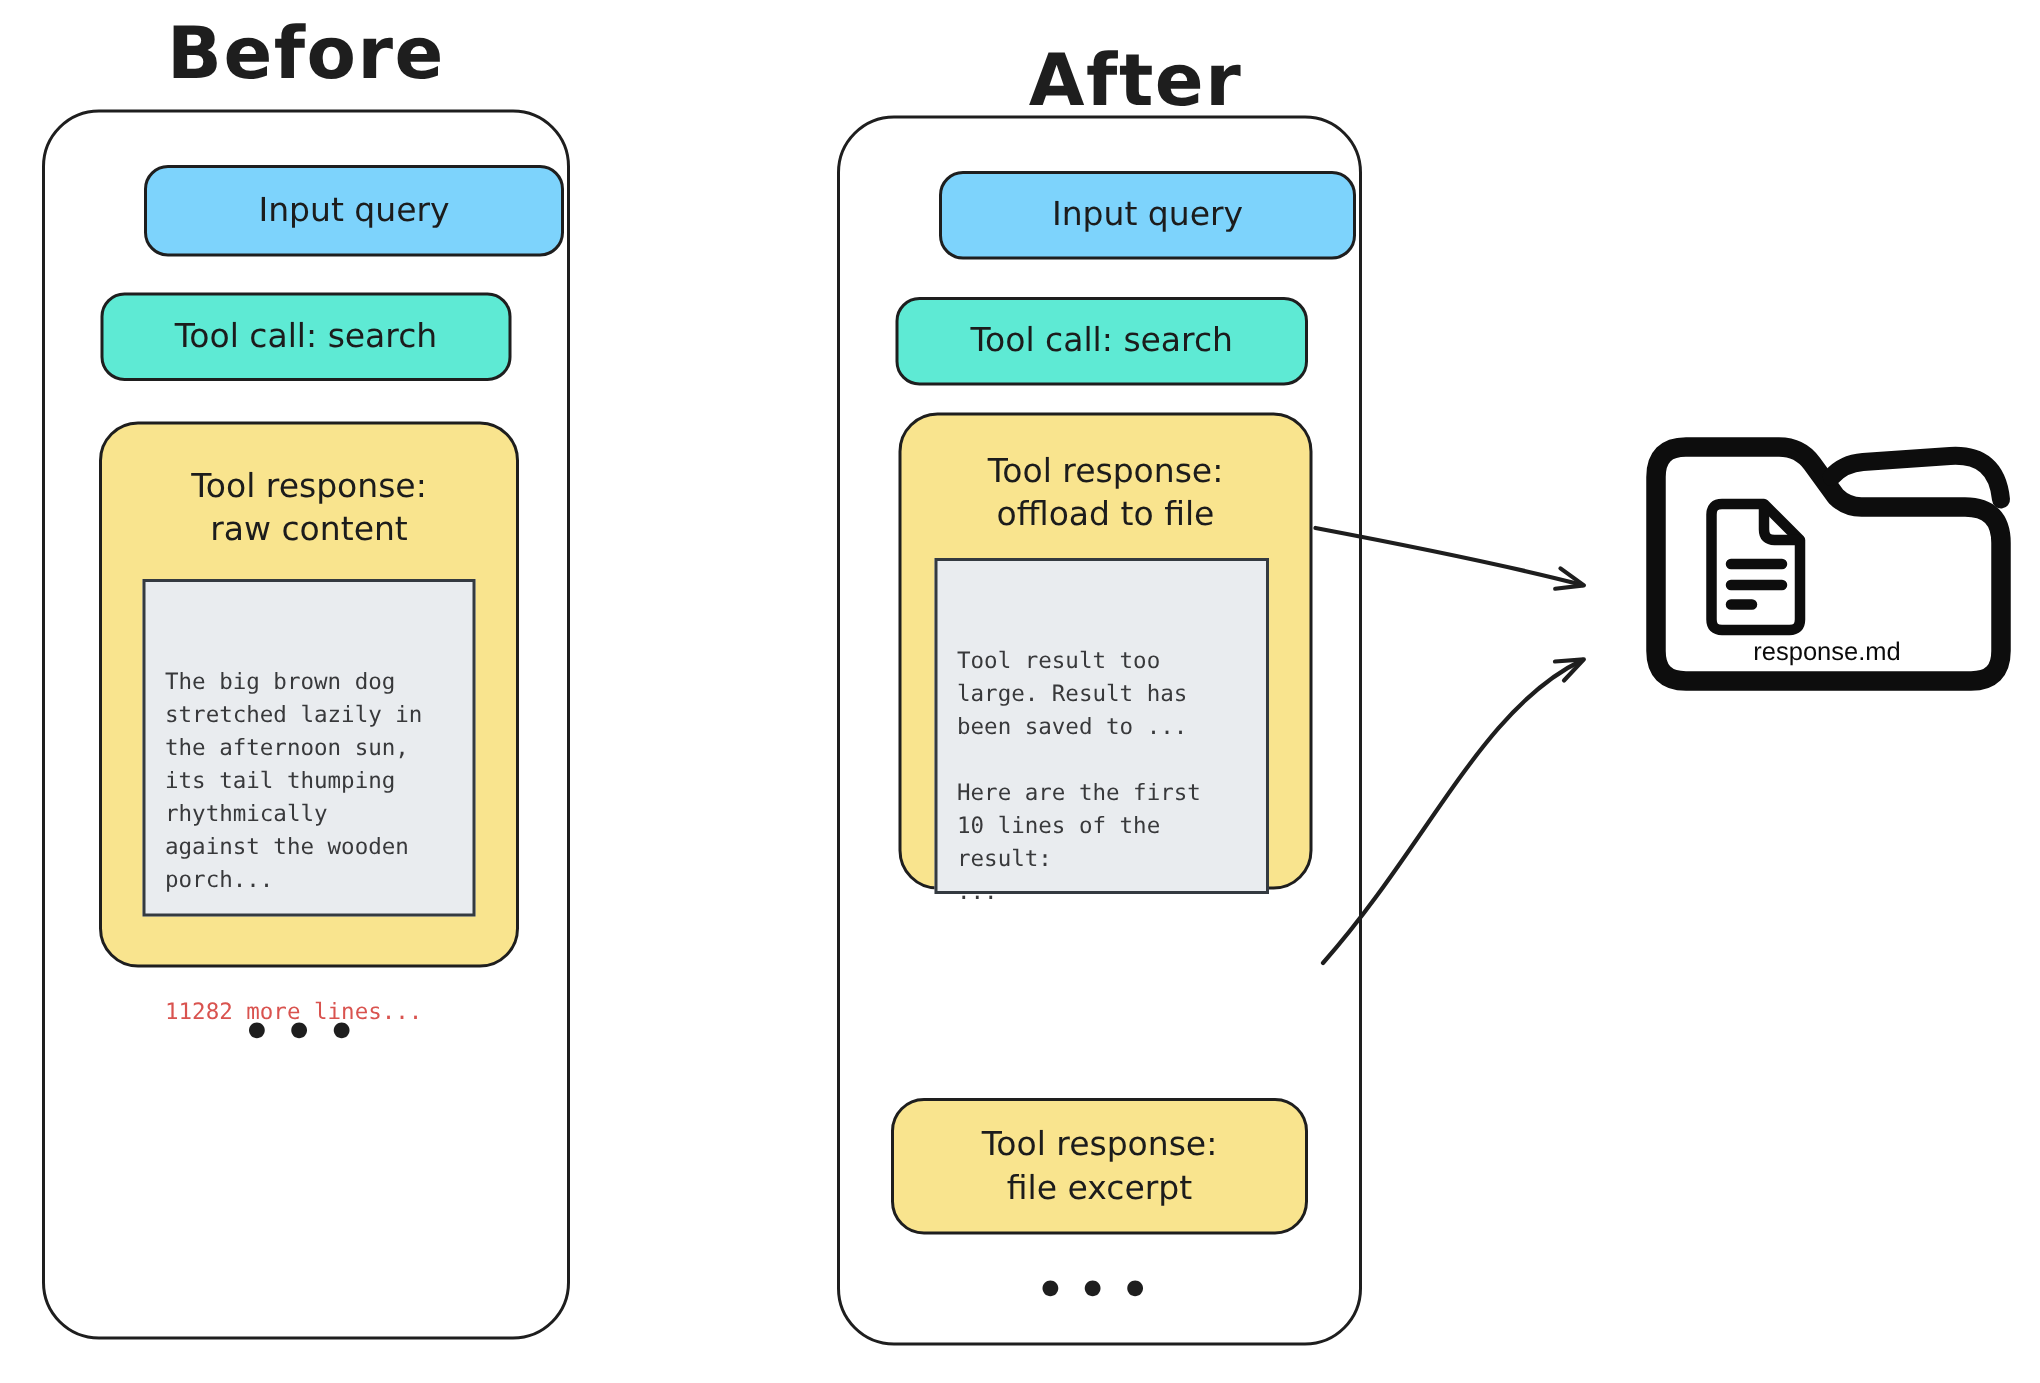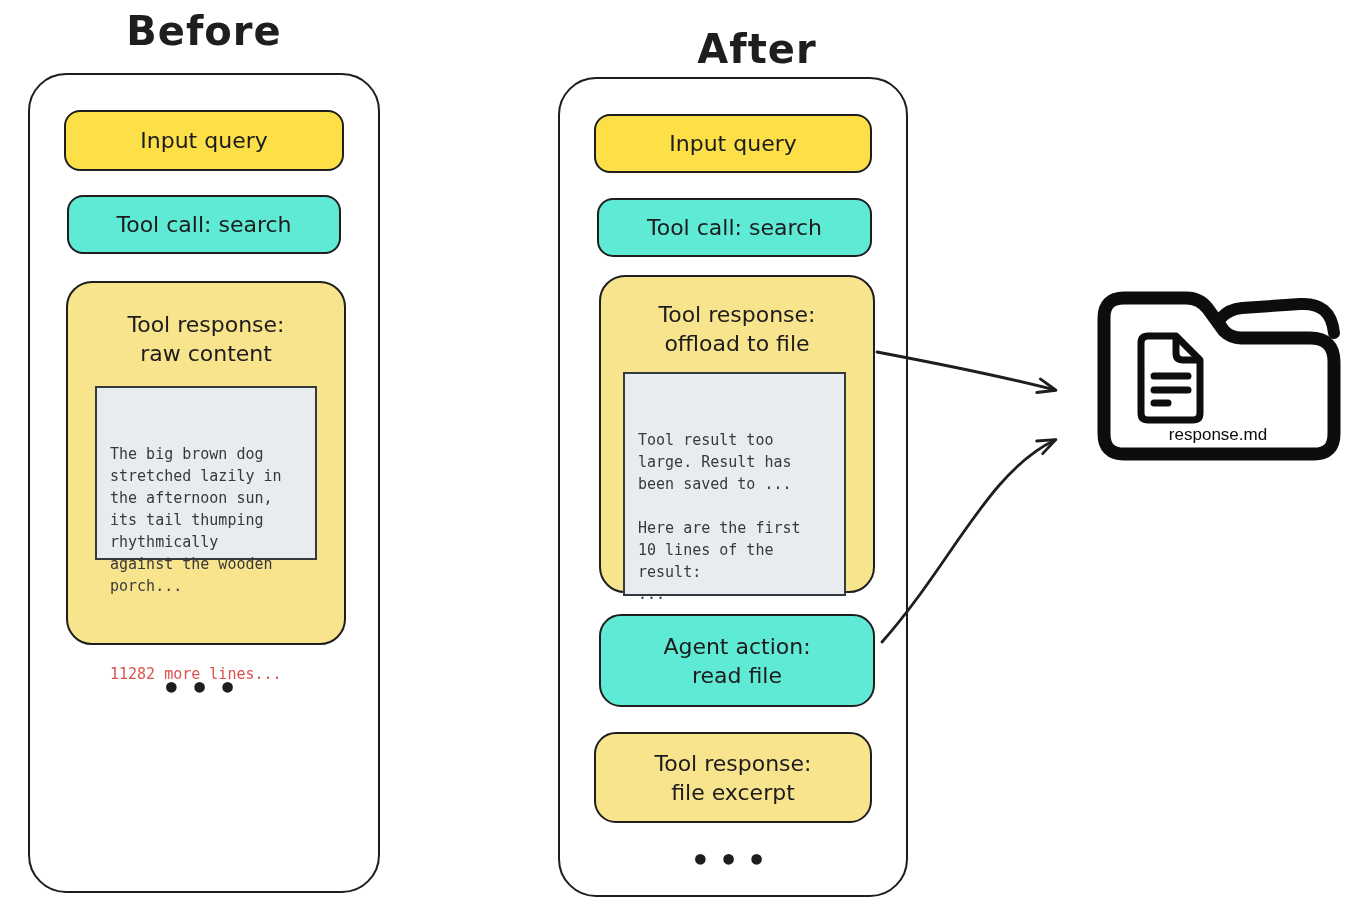--- a/index.html
+++ b/index.html
@@ -7,31 +7,31 @@
   #canvas {
     position:relative; width:1360px; height:922px; background:#ffffff;
     font-family:"DejaVu Sans", sans-serif; color:#1e1e1e; overflow:hidden;
   }
   .panel {
     position:absolute; background:#fff; border:2.5px solid #1e1e1e; border-radius:38px;
   }
   #before-panel { left:28px; top:73px; width:352px; height:820px; }
   #after-panel  { left:558px; top:77px; width:350px; height:820px; }
   .diagram-title {
-    position:absolute; text-align:center; font-size:40px; font-weight:bold;
+    position:absolute; text-align:center; font-size:48px; font-weight:bold;
     letter-spacing:1px;
   }
   #before-title { left:28px; top:8px; width:352px; }
   #after-title  { left:582px; top:10px; width:350px;margin-top:16px; }
   .step {
     position:absolute; display:flex; align-items:center; justify-content:center;
     border:2.5px solid #1e1e1e; border-radius:16px; font-size:22px;
     text-align:center; line-height:29px; white-space:pre-line; color:#1c1c1c;
   }
-  .blue   { background:#fde047; }
+  .blue   { background:#7dd3fc;margin-left:32px; }
   .green  { background:#5eead4; }
   .yellow { background:#f9e48e; }
   .big-yellow {
     position:absolute; background:#f9e48e; border:2.5px solid #1e1e1e; border-radius:26px;
   }
   .big-yellow .step-title {
     position:absolute; left:0; right:0; text-align:center; font-size:22px;
     line-height:29px; white-space:pre-line; color:#1c1c1c;
   }
   .code-box {
@@ -62,21 +62,21 @@
   <div class="diagram-title" id="before-title">Before</div>
   <div class="diagram-title" id="after-title">After</div>
 
   <div class="panel" id="before-panel">
     <div class="step blue" style="left:34px; top:35px; width:280px; height:61px;">Input query</div>
     <div class="step green" style="left:37px; top:120px; width:274px; height:59px;">Tool call: search</div>
 
     <div class="big-yellow" style="left:36px; top:206px; width:280px; height:364px;">
       <div class="step-title" style="top:27px;">Tool response:
 raw content</div>
-      <div class="code-box" style="left:27px; top:103px; width:222px; height:174px;">
+      <div class="code-box" style="left:27px; top:103px; width:222px; height:225px;">
         <div>The big brown dog
 stretched lazily in
 the afternoon sun,
 its tail thumping
 rhythmically
 against the wooden
 porch...</div>
         <div class="truncation">11282 more lines...</div>
       </div>
     </div>
@@ -96,22 +96,20 @@
 large. Result has
 been saved to ...
 
 Here are the first
 10 lines of the
 result:
 ...</div>
       </div>
     </div>
 
-    <div class="step green" style="left:39px; top:535px; width:276px; height:93px; border-radius:22px;">Agent action:
-read file</div>
     <div class="step yellow" style="left:34px; top:653px; width:278px; height:91px; border-radius:22px;">Tool response:
 file excerpt</div>
 
     <div class="dots" style="top:764px;">•••</div>
   </div>
 
   <svg class="overlay" style="left:1088px; top:280px;" width="260" height="195" viewBox="0 0 260 195">
 
     <path d="M 36 18 L 98 18 Q 112 18 120 29 L 136 51 Q 143 58 153 58 L 222 58 Q 246 58 246 82 L 246 154 Q 246 174 226 174 L 36 174 Q 16 174 16 154 L 16 38 Q 16 18 36 18 Z" fill="none" stroke="#0d0d0d" stroke-width="13" stroke-linejoin="round"></path>
 

